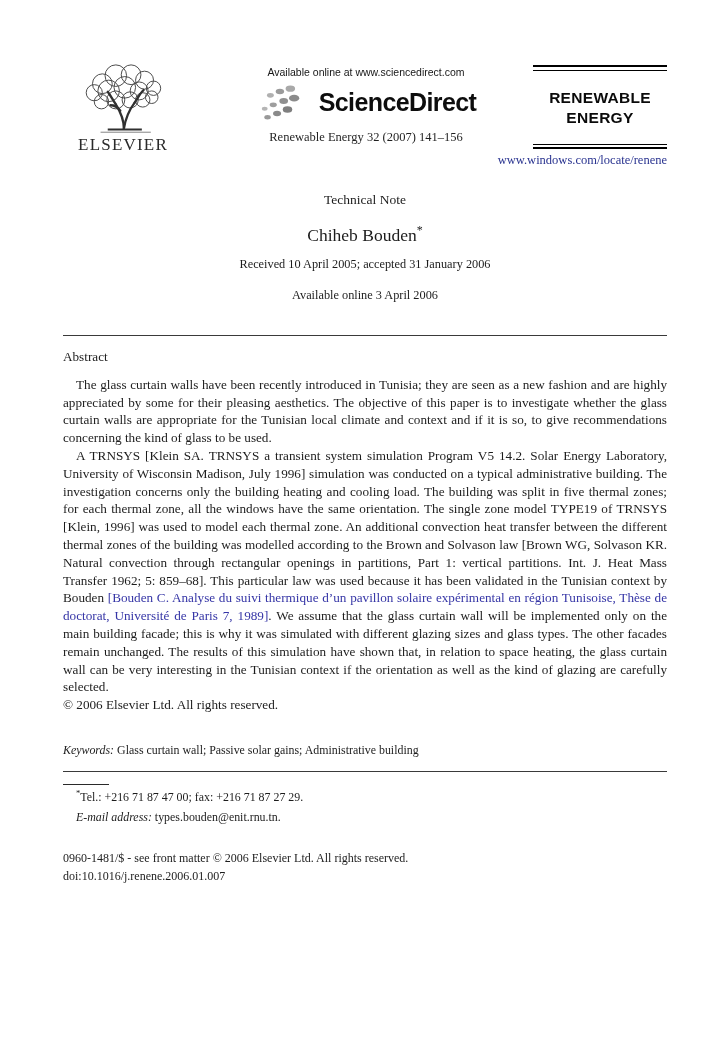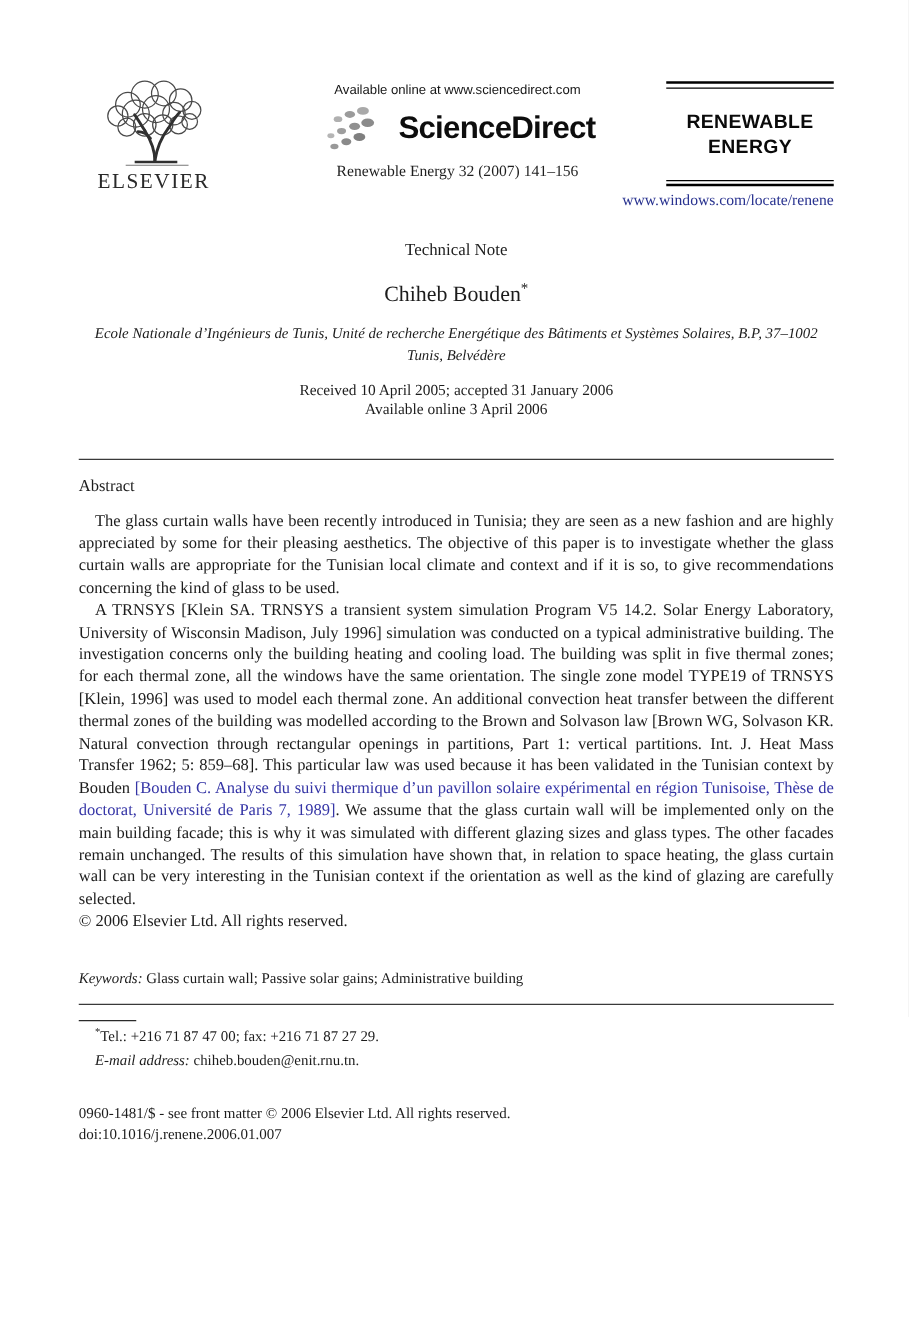--- a/index.html
+++ b/index.html
@@ -28,21 +28,21 @@
            line-height:1.3;text-align:center;padding:17px 0 16px 0;color:#0a0a0a;letter-spacing:0.3px;}
   .re-name span{display:block;}
   .journal-url{position:absolute;right:0;top:89px;font-size:12.5px;color:#28328f;}
   
   .technical-note{text-align:center;font-size:13.5px;margin-top:22px;}
   .title{font-size:23px;line-height:1.33;text-align:center;max-width:598px;margin:11px auto 0 auto;color:#161616;}
   .author{text-align:center;font-size:17.5px;margin-top:15px;}
   .author sup{font-size:12px;}
   .affiliation{text-align:center;font-style:italic;font-size:11.9px;line-height:1.5;margin:12px auto 0 auto;max-width:604px;}
   .received{text-align:center;font-size:12.3px;margin-top:11px;}
-  .avail-date{text-align:center;font-size:12.3px;margin-top:0;}
+  .avail-date{text-align:center;font-size:12.3px;margin-top:16px;}
   
   .top-rule{border-top:1px solid #3a3a3a;margin-top:32px;}
   .abstract-head{font-size:13.2px;font-weight:normal;margin-top:13px;}
   .abs{font-size:13.2px;line-height:17.8px;text-align:justify;margin:0;}
   .abs.first{margin-top:11px;}
   .abs .indent{display:inline-block;width:13px;}
   .cite-link{color:#3535a6;}
   .abs-copy{font-size:13.2px;line-height:17.8px;margin:0;}
   .keywords{font-size:11.9px;margin-top:29px;}
   .kw-label{font-style:italic;}
@@ -127,21 +127,20 @@
     </div>
 
     <div class="journal-url">www.windows.com/locate/renene</div>
   </div>
 
   <div class="technical-note">Technical Note</div>
 
 
   <div class="author"><span>Chiheb Bouden</span><sup>*</sup></div>
 
-  <div class="affiliation">Ecole Nationale d’Ingénieurs de Tunis, Unité de recherche Energétique des Bâtiments et Systèmes Solaires, B.P, 37–1002 Tunis, Belvédère</div>
 
   <div class="received">Received 10 April 2005; accepted 31 January 2006</div>
   <div class="avail-date">Available online 3 April 2006</div>
 
   <div class="top-rule"></div>
 
   <div class="abstract-head">Abstract</div>
 
   <p class="abs first"><span class="indent"></span><span>The glass curtain walls have been recently introduced in Tunisia; they are seen as a new fashion and are highly appreciated by some for their pleasing aesthetics. The objective of this paper is to investigate whether the glass curtain walls are appropriate for the Tunisian local climate and context and if it is so, to give recommendations concerning the kind of glass to be used.</span></p>
 
@@ -151,21 +150,21 @@
 
   <div class="keywords">
     <span class="kw-label">Keywords:</span><span class="kw-text">Glass curtain wall; Passive solar gains; Administrative building</span>
   </div>
 
   <div class="foot-rule"></div>
   <div class="fn-rule"></div>
 
   <div class="footnote">
     <div class="fn-line"><sup>*</sup><span>Tel.: +216 71 87 47 00; fax: +216 71 87 27 29.</span></div>
-    <div class="fn-line"><span class="em-label">E-mail address:</span><span class="em-text">chiheb.bouden@enit.rnu.tn.</span></div>
+    <div class="fn-line"><span class="em-label">E-mail address:</span><span class="em-text">types.bouden@enit.rnu.tn.</span></div>
   </div>
 
   <div class="footer">
     <div>0960-1481/$ - see front matter © 2006 Elsevier Ltd. All rights reserved.</div>
     <div>doi:10.1016/j.renene.2006.01.007</div>
   </div>
 
 </div>
 
 </body></html>

